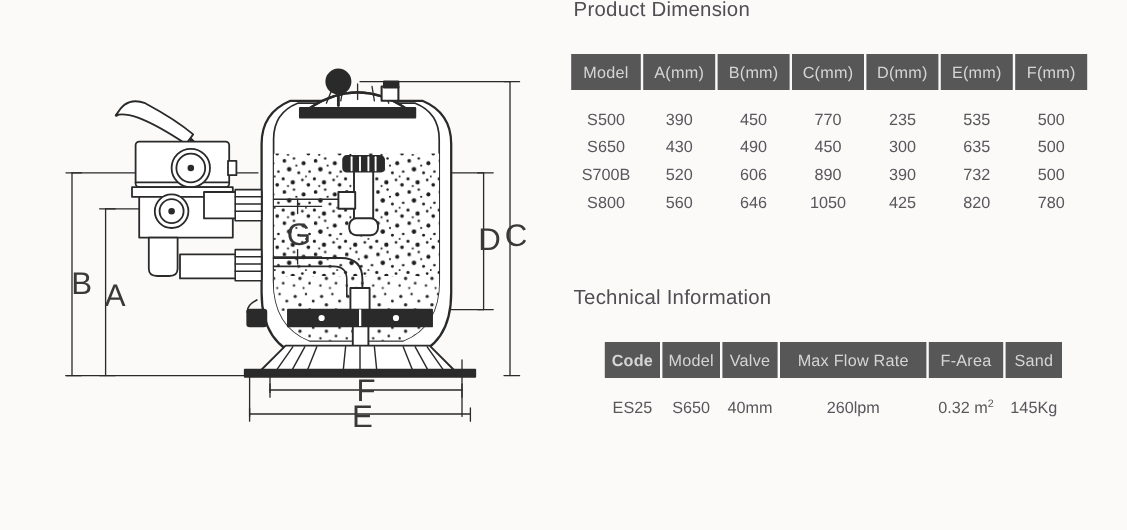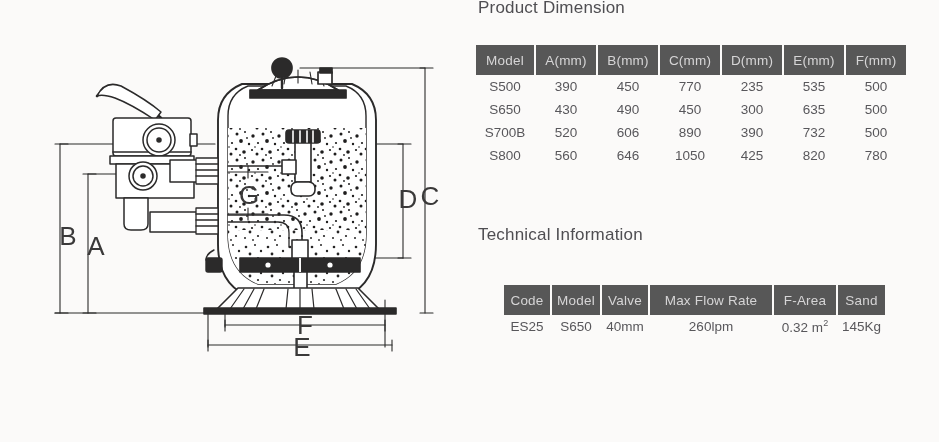--- a/index.html
+++ b/index.html
@@ -33,21 +33,21 @@
 
   .section-title {
     position: absolute;
     font-size: 17px;
     font-weight: 400;
     color: #4f4e52;
     letter-spacing: 0.2px;
     white-space: nowrap;
   }
   #title-product-dimension { left: 8px; top: -2px; }
-  #title-technical-info   { left: 8px; top: 225px; }
+  #title-technical-info   { left: 8px; top: 238px; }
 
   table.spec {
     position: absolute;
     border-collapse: separate;
     border-spacing: 2px 0;
     font-size: 13.5px;
   }
   table.spec thead th {
     background: #575757;
     color: #d6d5d6;
@@ -62,28 +62,28 @@
   }
   table.spec tbody td {
     color: #58575b;
     text-align: center;
     height: 23px;
     padding: 0 2px;
     vertical-align: middle;
     white-space: nowrap;
     font-size: 13.5px;
   }
-  table.spec tbody tr:first-child td { padding-top: 0; }
+  table.spec tbody tr:first-child td { padding-top: 13px; }
 
   #table-product-dimension { left: 4px; top: 45px; }
   #table-product-dimension thead th { width: 60px; }
   #table-product-dimension thead th:first-child { width: 58px; }
 
   #table-technical-info { left: 32px; top: 285px; }
-  #table-technical-info thead th.col-code  { width: 46px; }
+  #table-technical-info thead th.col-code  { width: 46px; font-weight: bold; }
   #table-technical-info thead th.col-model { width: 48px; }
   #table-technical-info thead th.col-valve { width: 46px; }
   #table-technical-info thead th.col-flow  { width: 122px; }
   #table-technical-info thead th.col-farea { width: 62px; }
   #table-technical-info thead th.col-sand  { width: 47px; }
 
   sup.sq { font-size: 9px; vertical-align: super; }
 </style>
 </head>
 <body>

